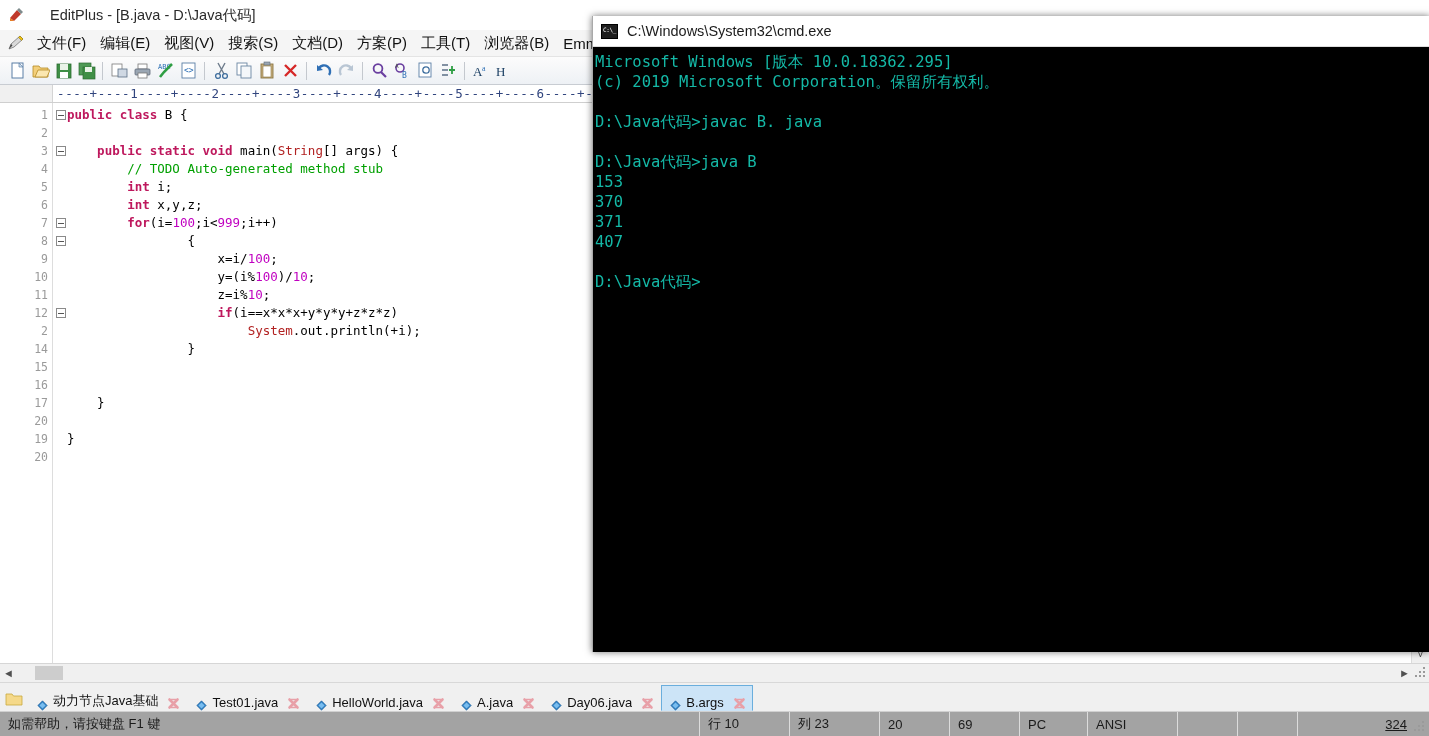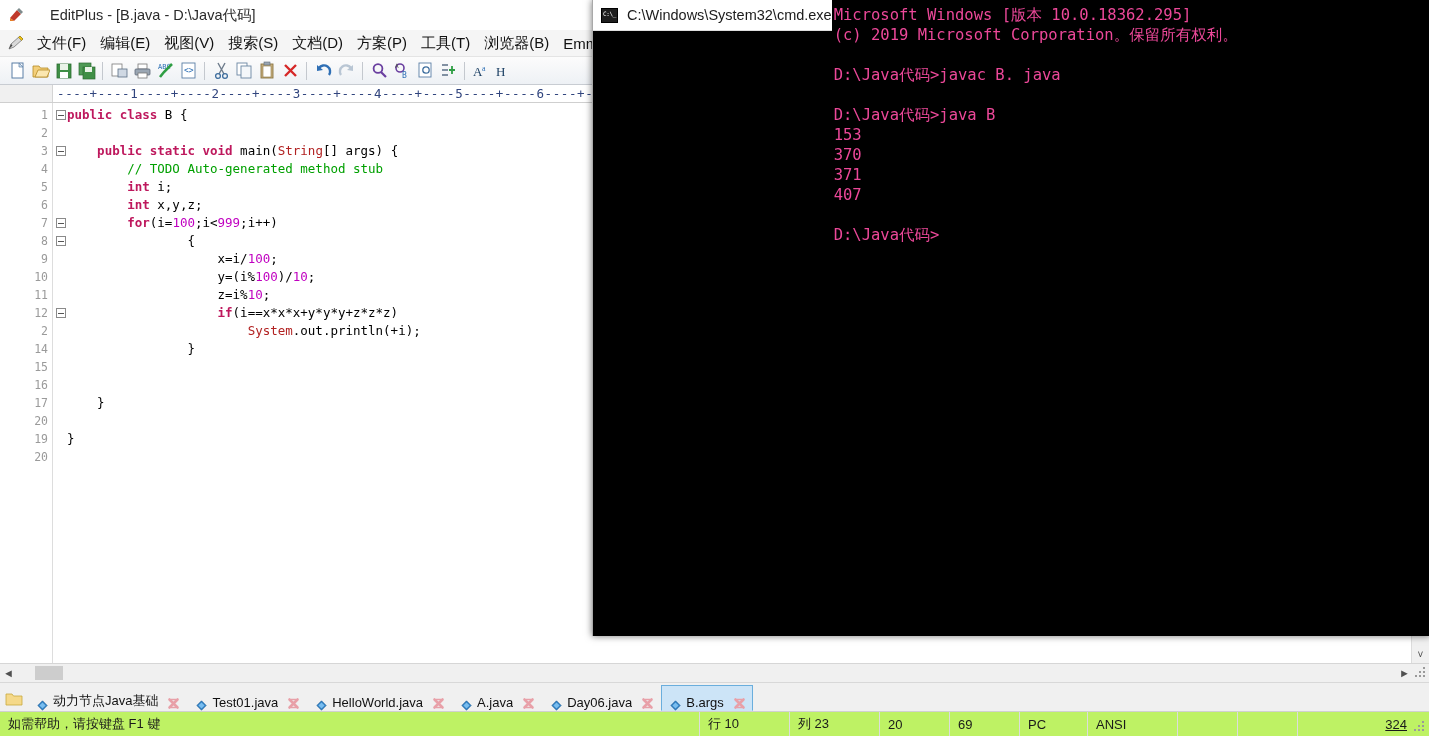--- a/index.html
+++ b/index.html
@@ -133,21 +133,21 @@
   .ep-tab.active {
     background: #cce4f7; border: 1px solid #6aaedd; border-bottom-color: #cce4f7;
   }
   .tab-doc-icon { width: 11px; height: 11px; flex: 0 0 11px; position: relative; }
   .tab-label { overflow: hidden; text-overflow: clip; }
   .tab-close { width: 13px; height: 13px; flex: 0 0 13px; position: relative; margin-left: 4px; }
   .tab-close svg { display: block; }
 
   
   .ep-statusbar {
-    height: 24px; flex: 0 0 24px; background: #bef264;
+    height: 24px; flex: 0 0 24px; background: #a3a3a3;
     border-top: 1px solid #d0d0d0; display: flex; align-items: flex-end;
     font-size: 13px; color: #1a1a1a; font-family: "Liberation Sans", sans-serif;
   }
   .sb-cell {
     height: 100%; display: flex; align-items: center; padding: 0 8px;
     border-right: 1px solid #dcdcdc; box-sizing: border-box; white-space: nowrap;
   }
   .sb-help { flex: 0 0 700px; border-right: 1px solid #dcdcdc; }
   .sb-w90 { flex: 0 0 90px; }
   .sb-w70 { flex: 0 0 70px; }
@@ -162,24 +162,24 @@
     background: #f0f0f0; border-left: 1px solid #dcdcdc;
   }
   .vs-arrow {
     position: absolute; left: 0; width: 17px; height: 17px;
     display: flex; align-items: center; justify-content: center;
     font-size: 10px; color: #4a4a4a;
   }
 
   
   #cmdwin {
-    position: absolute; left: 592px; top: 0px; width: 837px; height: 636px;
+    position: absolute; left: 592px; top: 16px; width: 837px; height: 636px;
     background: #000000;
     box-shadow: 0 0 7px rgba(0,0,0,0.55);
-    display: flex; flex-direction: row;
+    display: flex; flex-direction: column;
     border-left: 1px solid #a9a9a9;
   }
   .cmd-titlebar {
     height: 30px; flex: 0 0 30px; background: #ffffff;
     display: flex; align-items: center; padding-left: 8px;
     border-bottom: 1px solid #dedede;
   }
   .cmd-icon {
     width: 17px; height: 15px; flex: 0 0 17px; background: #1e1e1e;
     border: 1px solid #000; position: relative; box-sizing: border-box;
@@ -187,21 +187,21 @@
   }
   .cmd-icon span {
     font-family: "DejaVu Sans Mono", monospace; font-size: 6px; color: #ffffff;
     line-height: 7px; letter-spacing: -0.3px; margin-top: 1px;
   }
   .cmd-title-text {
     font-size: 14.5px; color: #1b1b1b; margin-left: 9px; white-space: nowrap;
     font-family: "Liberation Sans", sans-serif;
   }
   .cmd-body {
-    flex: 1 1 auto; background: #000000; color: #ec4899;
+    flex: 1 1 auto; background: #000000; color: #14b8a6;
     font-family: "DejaVu Sans Mono", monospace; font-size: 15.5px;
     line-height: 20px; padding: 5px 0 0 2px; white-space: pre; overflow: hidden;
   }
   .cmd-line { white-space: pre; }
 </style>
 </head>
 <body>
 
 <div id="root">
 

